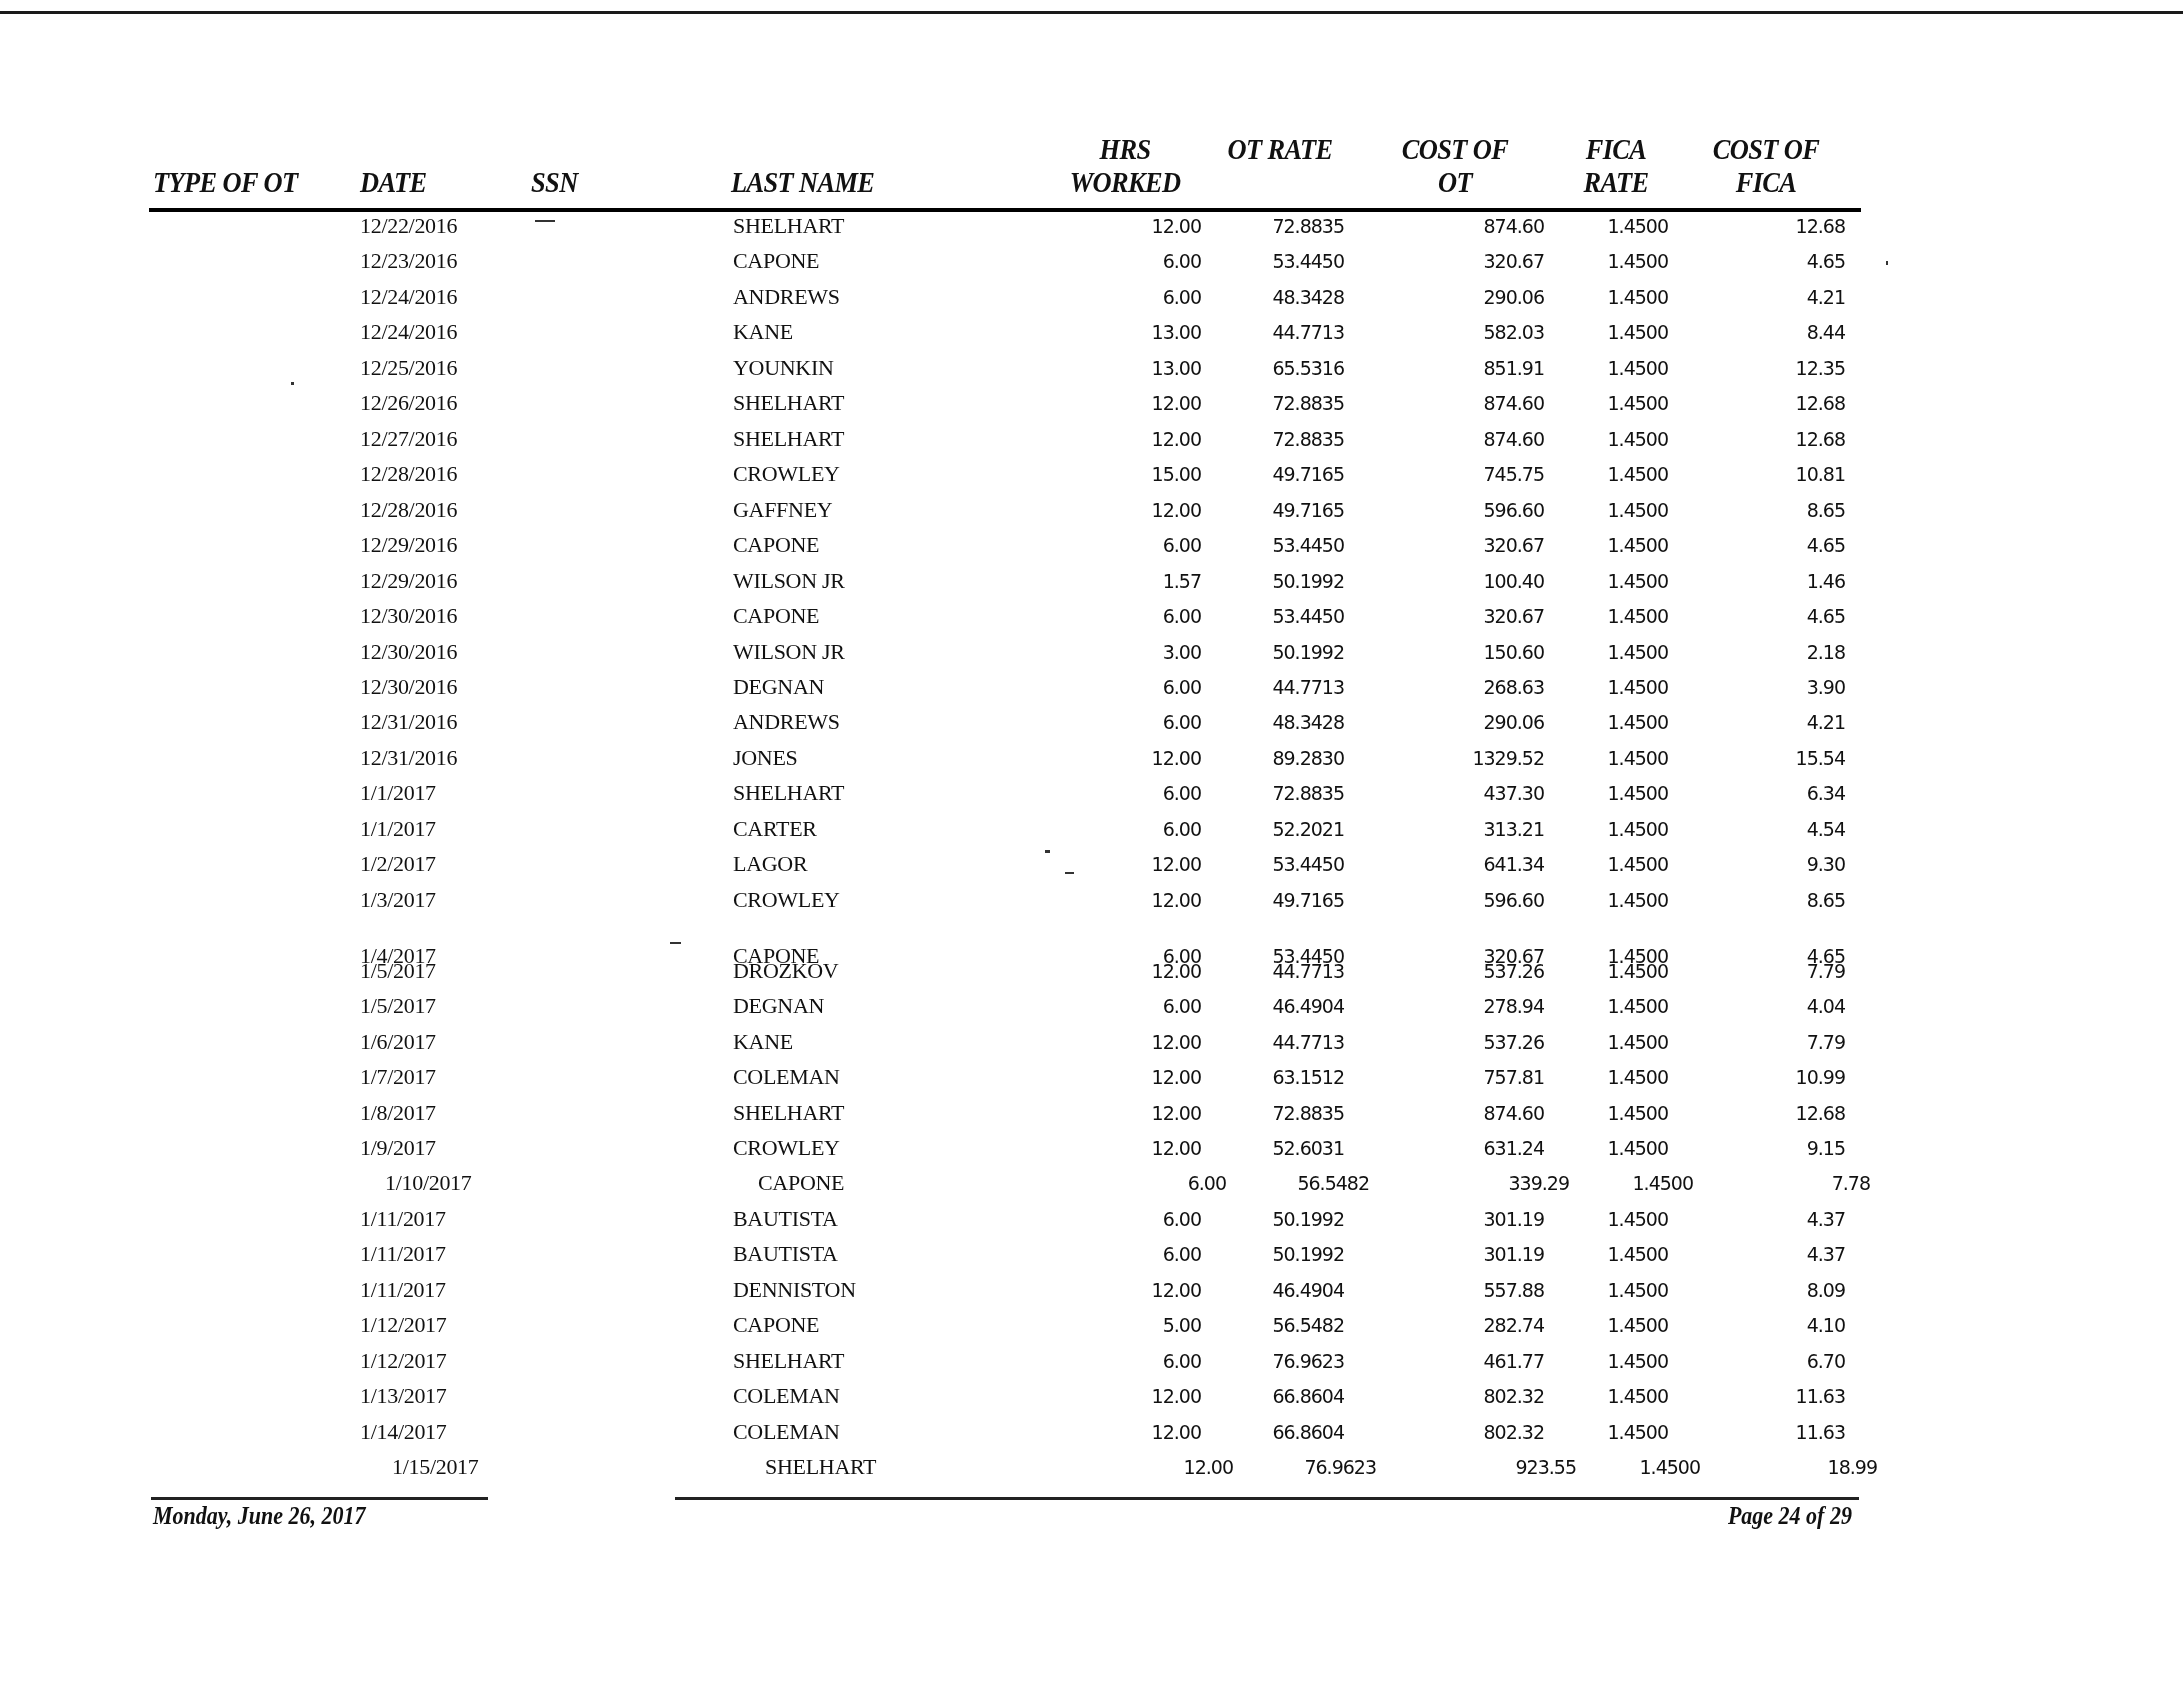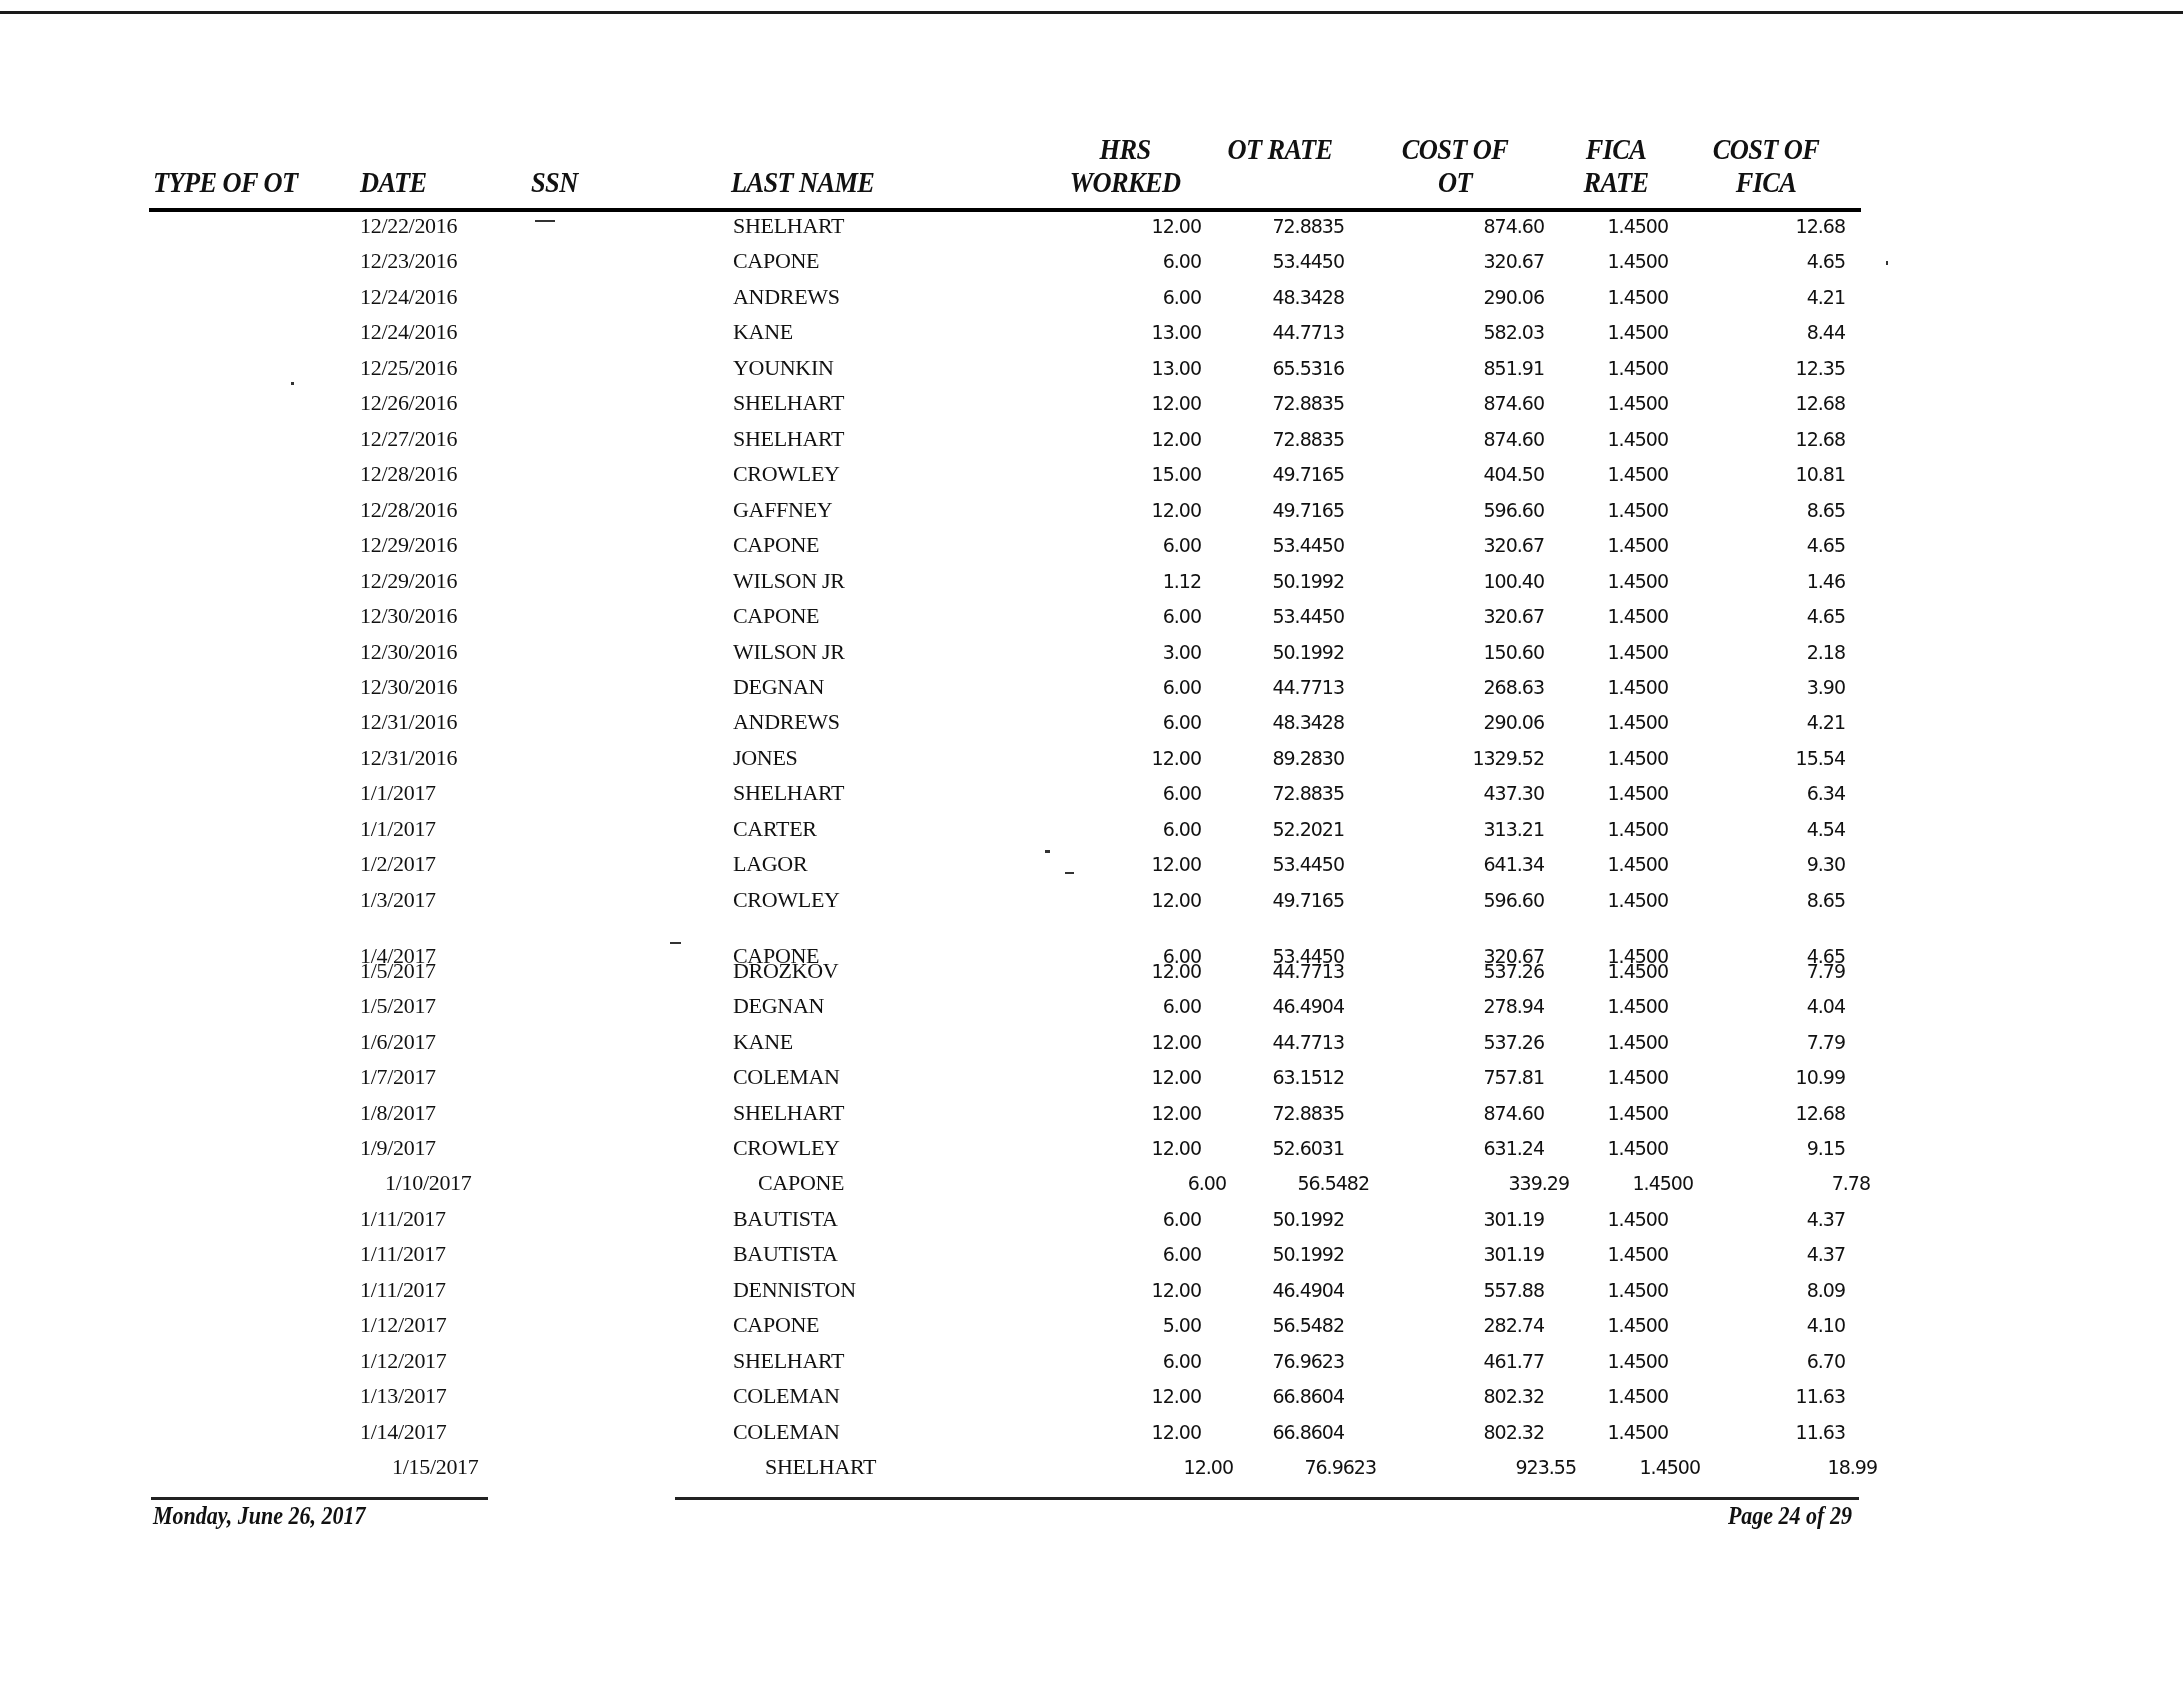--- a/index.html
+++ b/index.html
@@ -127,21 +127,21 @@
       <div class="cell c-costot num">874.60</div>
       <div class="cell c-ficarate num">1.4500</div>
       <div class="cell c-costfica num">12.68</div>
     </div>
     <div class="row" style="top: 461px;">
       <div class="cell c-date">12/28/2016</div>
       <div class="cell c-ssn"></div>
       <div class="cell c-name">CROWLEY</div>
       <div class="cell c-hrs num">15.00</div>
       <div class="cell c-otrate num">49.7165</div>
-      <div class="cell c-costot num">404.50</div>
+      <div class="cell c-costot num">745.75</div>
       <div class="cell c-ficarate num">1.4500</div>
       <div class="cell c-costfica num">10.81</div>
     </div>
     <div class="row" style="top: 497px;">
       <div class="cell c-date">12/28/2016</div>
       <div class="cell c-ssn"></div>
       <div class="cell c-name">GAFFNEY</div>
       <div class="cell c-hrs num">12.00</div>
       <div class="cell c-otrate num">49.7165</div>
       <div class="cell c-costot num">596.60</div>
@@ -155,21 +155,21 @@
       <div class="cell c-hrs num">6.00</div>
       <div class="cell c-otrate num">53.4450</div>
       <div class="cell c-costot num">320.67</div>
       <div class="cell c-ficarate num">1.4500</div>
       <div class="cell c-costfica num">4.65</div>
     </div>
     <div class="row" style="top: 568px;">
       <div class="cell c-date">12/29/2016</div>
       <div class="cell c-ssn"></div>
       <div class="cell c-name">WILSON JR</div>
-      <div class="cell c-hrs num">1.12</div>
+      <div class="cell c-hrs num">1.57</div>
       <div class="cell c-otrate num">50.1992</div>
       <div class="cell c-costot num">100.40</div>
       <div class="cell c-ficarate num">1.4500</div>
       <div class="cell c-costfica num">1.46</div>
     </div>
     <div class="row" style="top: 603px;">
       <div class="cell c-date">12/30/2016</div>
       <div class="cell c-ssn"></div>
       <div class="cell c-name">CAPONE</div>
       <div class="cell c-hrs num">6.00</div>

